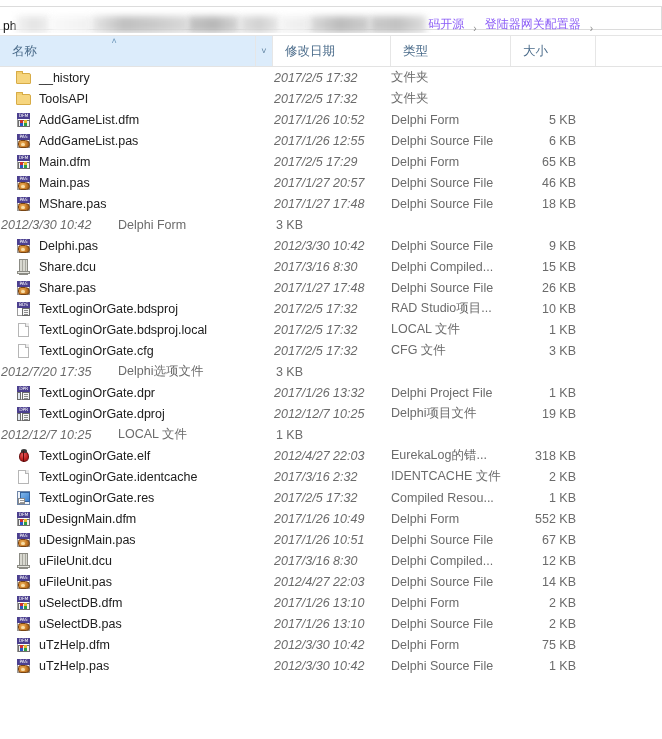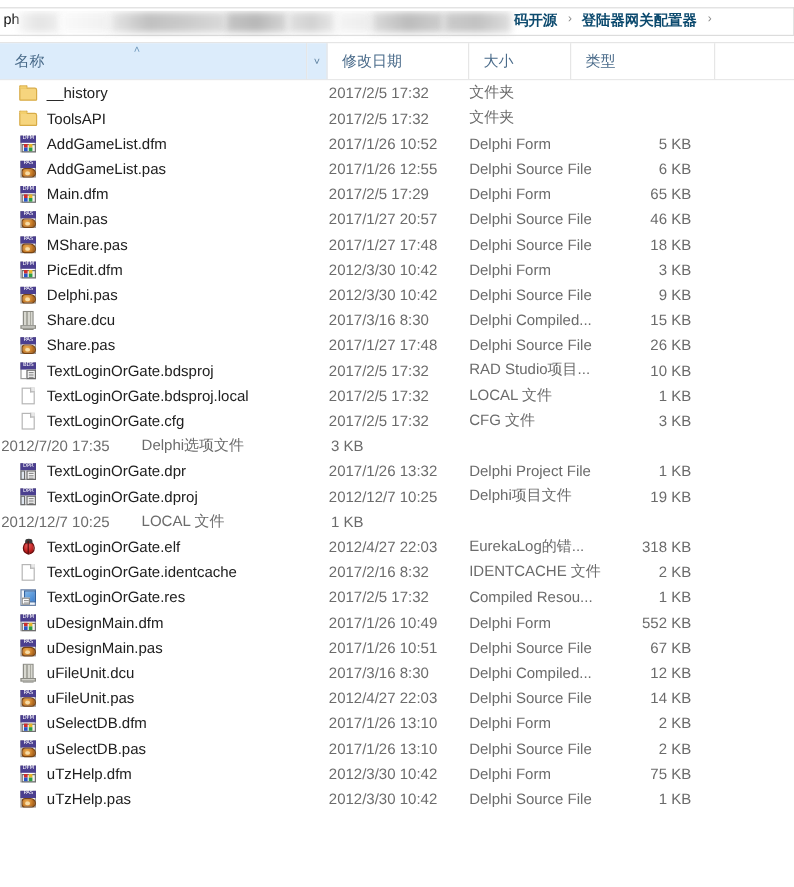--- a/index.html
+++ b/index.html
@@ -33,34 +33,33 @@
     height: 24px;
     border: 1px solid #dcdcdc;
     border-left: none;
     background: #ffffff;
     box-sizing: border-box;
   }
   .crumbs {
     position: relative;
     z-index: 2;
     display: flex;
-    align-items: flex-start;
+    align-items: flex-end;
     height: 24px;
     margin-top: 6px;
     padding-left: 2px;
     font-size: 12px;
     color: #1a1a1a;
     white-space: nowrap;
     overflow: hidden;
   }
   .crumb-text {
     font-size: 12px;
-    color: #0c4a6e;
+    color: #8b5cf6;
     padding: 0 2px;
-    font-weight: bold;
   }
   .crumb-partial {
     font-size: 12px;
     color: #101010;
     padding: 0 0 0 1px;
   }
   .crumb-sep {
     color: #8a8a8a;
     font-size: 10px;
     padding: 0 6px 0 7px;
@@ -153,20 +152,21 @@
     display: flex;
     align-items: center;
     padding-left: 16px;
     color: #1a1a1a;
   }
   .cell-name .fname { margin-left: 7px; color:#202020; }
   .cell-date {
     width: 118px;
     color: #6b6b6b;
     padding-left: 1px;
+    font-style: italic;
   }
   .cell-type {
     width: 120px;
     color: #6b6b6b;
   }
   .cell-size {
     width: 70px;
     color: #6b6b6b;
     text-align: right;
     padding-right: 5px;
@@ -420,25 +420,25 @@
   <div class="col col-name sorted">
     <span class="sort-caret">˄</span>
     <span>名称</span>
   </div>
   <div class="col col-drop sorted">
     <span class="chev">˅</span>
   </div>
   <div class="col col-date">
     <span>修改日期</span>
   </div>
+  <div class="col col-type">
+    <span>类型</span>
+  </div>
   <div class="col col-size">
     <span>大小</span>
-  </div>
-  <div class="col col-type">
-    <span>类型</span>
   </div>
   <div class="col col-rest"></div>
 </div>
 
 <div id="file-list">
     <div class="row">
       <div class="cell cell-name">
         <span class="ico ico-folder"></span>
         <span class="fname">__history</span>
       </div>
@@ -524,270 +524,257 @@
           <span class="doc-tag">PAS</span>
           <span class="pas-blob"></span>
         </span>
         <span class="fname">MShare.pas</span>
       </div>
       <div class="cell cell-date">2017/1/27 17:48</div>
       <div class="cell cell-type">Delphi Source File</div>
       <div class="cell cell-size">18 KB</div>
     </div>
     <div class="row">
+      <div class="cell cell-date">2012/3/30 10:42</div>
+      <div class="cell cell-type">Delphi Form</div>
+      <div class="cell cell-size">3 KB</div>
+    </div>
+    <div class="row">
+      <div class="cell cell-name">
+        <span class="ico">
+          <span class="doc-body"></span>
+          <span class="doc-tag">PAS</span>
+          <span class="pas-blob"></span>
+        </span>
+        <span class="fname">Delphi.pas</span>
+      </div>
+      <div class="cell cell-date">2012/3/30 10:42</div>
+      <div class="cell cell-type">Delphi Source File</div>
+      <div class="cell cell-size">9 KB</div>
+    </div>
+    <div class="row">
+      <div class="cell cell-name">
+        <span class="ico ico-dcu"></span>
+        <span class="fname">Share.dcu</span>
+      </div>
+      <div class="cell cell-date">2017/3/16 8:30</div>
+      <div class="cell cell-type">Delphi Compiled...</div>
+      <div class="cell cell-size">15 KB</div>
+    </div>
+    <div class="row">
+      <div class="cell cell-name">
+        <span class="ico">
+          <span class="doc-body"></span>
+          <span class="doc-tag">PAS</span>
+          <span class="pas-blob"></span>
+        </span>
+        <span class="fname">Share.pas</span>
+      </div>
+      <div class="cell cell-date">2017/1/27 17:48</div>
+      <div class="cell cell-type">Delphi Source File</div>
+      <div class="cell cell-size">26 KB</div>
+    </div>
+    <div class="row">
+      <div class="cell cell-name">
+        <span class="ico">
+          <span class="doc-body"></span>
+          <span class="doc-tag">BDS</span>
+          <span class="dpr-stack"></span>
+        </span>
+        <span class="fname">TextLoginOrGate.bdsproj</span>
+      </div>
+      <div class="cell cell-date">2017/2/5 17:32</div>
+      <div class="cell cell-type">RAD Studio项目...</div>
+      <div class="cell cell-size">10 KB</div>
+    </div>
+    <div class="row">
+      <div class="cell cell-name">
+        <span class="ico ico-page"></span>
+        <span class="fname">TextLoginOrGate.bdsproj.local</span>
+      </div>
+      <div class="cell cell-date">2017/2/5 17:32</div>
+      <div class="cell cell-type">LOCAL 文件</div>
+      <div class="cell cell-size">1 KB</div>
+    </div>
+    <div class="row">
+      <div class="cell cell-name">
+        <span class="ico ico-page"></span>
+        <span class="fname">TextLoginOrGate.cfg</span>
+      </div>
+      <div class="cell cell-date">2017/2/5 17:32</div>
+      <div class="cell cell-type">CFG 文件</div>
+      <div class="cell cell-size">3 KB</div>
+    </div>
+    <div class="row">
+      <div class="cell cell-date">2012/7/20 17:35</div>
+      <div class="cell cell-type">Delphi选项文件</div>
+      <div class="cell cell-size">3 KB</div>
+    </div>
+    <div class="row">
+      <div class="cell cell-name">
+        <span class="ico">
+          <span class="doc-body"></span>
+          <span class="doc-tag">DPR</span>
+          <span class="dpr-side"></span>
+          <span class="dpr-stack"></span>
+        </span>
+        <span class="fname">TextLoginOrGate.dpr</span>
+      </div>
+      <div class="cell cell-date">2017/1/26 13:32</div>
+      <div class="cell cell-type">Delphi Project File</div>
+      <div class="cell cell-size">1 KB</div>
+    </div>
+    <div class="row">
+      <div class="cell cell-name">
+        <span class="ico">
+          <span class="doc-body"></span>
+          <span class="doc-tag">DPR</span>
+          <span class="dpr-side"></span>
+          <span class="dpr-stack"></span>
+        </span>
+        <span class="fname">TextLoginOrGate.dproj</span>
+      </div>
+      <div class="cell cell-date">2012/12/7 10:25</div>
+      <div class="cell cell-type">Delphi项目文件</div>
+      <div class="cell cell-size">19 KB</div>
+    </div>
+    <div class="row">
+      <div class="cell cell-date">2012/12/7 10:25</div>
+      <div class="cell cell-type">LOCAL 文件</div>
+      <div class="cell cell-size">1 KB</div>
+    </div>
+    <div class="row">
+      <div class="cell cell-name">
+        <span class="ico ico-bug">
+          <span class="bug-head"></span>
+        </span>
+        <span class="fname">TextLoginOrGate.elf</span>
+      </div>
+      <div class="cell cell-date">2012/4/27 22:03</div>
+      <div class="cell cell-type">EurekaLog的错...</div>
+      <div class="cell cell-size">318 KB</div>
+    </div>
+    <div class="row">
+      <div class="cell cell-name">
+        <span class="ico ico-page"></span>
+        <span class="fname">TextLoginOrGate.identcache</span>
+      </div>
+      <div class="cell cell-date">2017/3/16 2:32</div>
+      <div class="cell cell-type">IDENTCACHE 文件</div>
+      <div class="cell cell-size">2 KB</div>
+    </div>
+    <div class="row">
+      <div class="cell cell-name">
+        <span class="ico ico-res">
+          <span class="doc-body"></span>
+          <span class="res-blue"></span>
+          <span class="res-lines"></span>
+        </span>
+        <span class="fname">TextLoginOrGate.res</span>
+      </div>
+      <div class="cell cell-date">2017/2/5 17:32</div>
+      <div class="cell cell-type">Compiled Resou...</div>
+      <div class="cell cell-size">1 KB</div>
+    </div>
+    <div class="row">
       <div class="cell cell-name">
         <span class="ico">
           <span class="doc-body"></span>
           <span class="doc-tag">DFM</span>
           <span class="dfm-form">
             <i class="r"></i>
             <i class="y"></i>
             <i class="b"></i>
             <i class="g"></i>
           </span>
         </span>
-        <span class="fname">PicEdit.dfm</span>
-      </div>
-      <div class="cell cell-date">2012/3/30 10:42</div>
+        <span class="fname">uDesignMain.dfm</span>
+      </div>
+      <div class="cell cell-date">2017/1/26 10:49</div>
       <div class="cell cell-type">Delphi Form</div>
-      <div class="cell cell-size">3 KB</div>
-    </div>
-    <div class="row">
-      <div class="cell cell-name">
-        <span class="ico">
-          <span class="doc-body"></span>
-          <span class="doc-tag">PAS</span>
-          <span class="pas-blob"></span>
-        </span>
-        <span class="fname">Delphi.pas</span>
-      </div>
-      <div class="cell cell-date">2012/3/30 10:42</div>
-      <div class="cell cell-type">Delphi Source File</div>
-      <div class="cell cell-size">9 KB</div>
+      <div class="cell cell-size">552 KB</div>
+    </div>
+    <div class="row">
+      <div class="cell cell-name">
+        <span class="ico">
+          <span class="doc-body"></span>
+          <span class="doc-tag">PAS</span>
+          <span class="pas-blob"></span>
+        </span>
+        <span class="fname">uDesignMain.pas</span>
+      </div>
+      <div class="cell cell-date">2017/1/26 10:51</div>
+      <div class="cell cell-type">Delphi Source File</div>
+      <div class="cell cell-size">67 KB</div>
     </div>
     <div class="row">
       <div class="cell cell-name">
         <span class="ico ico-dcu"></span>
-        <span class="fname">Share.dcu</span>
+        <span class="fname">uFileUnit.dcu</span>
       </div>
       <div class="cell cell-date">2017/3/16 8:30</div>
       <div class="cell cell-type">Delphi Compiled...</div>
-      <div class="cell cell-size">15 KB</div>
-    </div>
-    <div class="row">
-      <div class="cell cell-name">
-        <span class="ico">
-          <span class="doc-body"></span>
-          <span class="doc-tag">PAS</span>
-          <span class="pas-blob"></span>
-        </span>
-        <span class="fname">Share.pas</span>
-      </div>
-      <div class="cell cell-date">2017/1/27 17:48</div>
-      <div class="cell cell-type">Delphi Source File</div>
-      <div class="cell cell-size">26 KB</div>
-    </div>
-    <div class="row">
-      <div class="cell cell-name">
-        <span class="ico">
-          <span class="doc-body"></span>
-          <span class="doc-tag">BDS</span>
-          <span class="dpr-stack"></span>
-        </span>
-        <span class="fname">TextLoginOrGate.bdsproj</span>
-      </div>
-      <div class="cell cell-date">2017/2/5 17:32</div>
-      <div class="cell cell-type">RAD Studio项目...</div>
-      <div class="cell cell-size">10 KB</div>
-    </div>
-    <div class="row">
-      <div class="cell cell-name">
-        <span class="ico ico-page"></span>
-        <span class="fname">TextLoginOrGate.bdsproj.local</span>
-      </div>
-      <div class="cell cell-date">2017/2/5 17:32</div>
-      <div class="cell cell-type">LOCAL 文件</div>
-      <div class="cell cell-size">1 KB</div>
-    </div>
-    <div class="row">
-      <div class="cell cell-name">
-        <span class="ico ico-page"></span>
-        <span class="fname">TextLoginOrGate.cfg</span>
-      </div>
-      <div class="cell cell-date">2017/2/5 17:32</div>
-      <div class="cell cell-type">CFG 文件</div>
-      <div class="cell cell-size">3 KB</div>
-    </div>
-    <div class="row">
-      <div class="cell cell-date">2012/7/20 17:35</div>
-      <div class="cell cell-type">Delphi选项文件</div>
-      <div class="cell cell-size">3 KB</div>
-    </div>
-    <div class="row">
-      <div class="cell cell-name">
-        <span class="ico">
-          <span class="doc-body"></span>
-          <span class="doc-tag">DPR</span>
-          <span class="dpr-side"></span>
-          <span class="dpr-stack"></span>
-        </span>
-        <span class="fname">TextLoginOrGate.dpr</span>
-      </div>
-      <div class="cell cell-date">2017/1/26 13:32</div>
-      <div class="cell cell-type">Delphi Project File</div>
-      <div class="cell cell-size">1 KB</div>
-    </div>
-    <div class="row">
-      <div class="cell cell-name">
-        <span class="ico">
-          <span class="doc-body"></span>
-          <span class="doc-tag">DPR</span>
-          <span class="dpr-side"></span>
-          <span class="dpr-stack"></span>
-        </span>
-        <span class="fname">TextLoginOrGate.dproj</span>
-      </div>
-      <div class="cell cell-date">2012/12/7 10:25</div>
-      <div class="cell cell-type">Delphi项目文件</div>
-      <div class="cell cell-size">19 KB</div>
-    </div>
-    <div class="row">
-      <div class="cell cell-date">2012/12/7 10:25</div>
-      <div class="cell cell-type">LOCAL 文件</div>
-      <div class="cell cell-size">1 KB</div>
-    </div>
-    <div class="row">
-      <div class="cell cell-name">
-        <span class="ico ico-bug">
-          <span class="bug-head"></span>
-        </span>
-        <span class="fname">TextLoginOrGate.elf</span>
+      <div class="cell cell-size">12 KB</div>
+    </div>
+    <div class="row">
+      <div class="cell cell-name">
+        <span class="ico">
+          <span class="doc-body"></span>
+          <span class="doc-tag">PAS</span>
+          <span class="pas-blob"></span>
+        </span>
+        <span class="fname">uFileUnit.pas</span>
       </div>
       <div class="cell cell-date">2012/4/27 22:03</div>
-      <div class="cell cell-type">EurekaLog的错...</div>
-      <div class="cell cell-size">318 KB</div>
-    </div>
-    <div class="row">
-      <div class="cell cell-name">
-        <span class="ico ico-page"></span>
-        <span class="fname">TextLoginOrGate.identcache</span>
-      </div>
-      <div class="cell cell-date">2017/2/16 8:32</div>
-      <div class="cell cell-type">IDENTCACHE 文件</div>
-      <div class="cell cell-size">2 KB</div>
-    </div>
-    <div class="row">
-      <div class="cell cell-name">
-        <span class="ico ico-res">
-          <span class="doc-body"></span>
-          <span class="res-blue"></span>
-          <span class="res-lines"></span>
-        </span>
-        <span class="fname">TextLoginOrGate.res</span>
-      </div>
-      <div class="cell cell-date">2017/2/5 17:32</div>
-      <div class="cell cell-type">Compiled Resou...</div>
-      <div class="cell cell-size">1 KB</div>
+      <div class="cell cell-type">Delphi Source File</div>
+      <div class="cell cell-size">14 KB</div>
     </div>
     <div class="row">
       <div class="cell cell-name">
         <span class="ico">
           <span class="doc-body"></span>
           <span class="doc-tag">DFM</span>
           <span class="dfm-form">
             <i class="r"></i>
             <i class="y"></i>
             <i class="b"></i>
             <i class="g"></i>
           </span>
         </span>
-        <span class="fname">uDesignMain.dfm</span>
-      </div>
-      <div class="cell cell-date">2017/1/26 10:49</div>
+        <span class="fname">uSelectDB.dfm</span>
+      </div>
+      <div class="cell cell-date">2017/1/26 13:10</div>
       <div class="cell cell-type">Delphi Form</div>
-      <div class="cell cell-size">552 KB</div>
-    </div>
-    <div class="row">
-      <div class="cell cell-name">
-        <span class="ico">
-          <span class="doc-body"></span>
-          <span class="doc-tag">PAS</span>
-          <span class="pas-blob"></span>
-        </span>
-        <span class="fname">uDesignMain.pas</span>
-      </div>
-      <div class="cell cell-date">2017/1/26 10:51</div>
-      <div class="cell cell-type">Delphi Source File</div>
-      <div class="cell cell-size">67 KB</div>
-    </div>
-    <div class="row">
-      <div class="cell cell-name">
-        <span class="ico ico-dcu"></span>
-        <span class="fname">uFileUnit.dcu</span>
-      </div>
-      <div class="cell cell-date">2017/3/16 8:30</div>
-      <div class="cell cell-type">Delphi Compiled...</div>
-      <div class="cell cell-size">12 KB</div>
-    </div>
-    <div class="row">
-      <div class="cell cell-name">
-        <span class="ico">
-          <span class="doc-body"></span>
-          <span class="doc-tag">PAS</span>
-          <span class="pas-blob"></span>
-        </span>
-        <span class="fname">uFileUnit.pas</span>
-      </div>
-      <div class="cell cell-date">2012/4/27 22:03</div>
-      <div class="cell cell-type">Delphi Source File</div>
-      <div class="cell cell-size">14 KB</div>
+      <div class="cell cell-size">2 KB</div>
+    </div>
+    <div class="row">
+      <div class="cell cell-name">
+        <span class="ico">
+          <span class="doc-body"></span>
+          <span class="doc-tag">PAS</span>
+          <span class="pas-blob"></span>
+        </span>
+        <span class="fname">uSelectDB.pas</span>
+      </div>
+      <div class="cell cell-date">2017/1/26 13:10</div>
+      <div class="cell cell-type">Delphi Source File</div>
+      <div class="cell cell-size">2 KB</div>
     </div>
     <div class="row">
       <div class="cell cell-name">
         <span class="ico">
           <span class="doc-body"></span>
           <span class="doc-tag">DFM</span>
           <span class="dfm-form">
             <i class="r"></i>
             <i class="y"></i>
             <i class="b"></i>
             <i class="g"></i>
           </span>
         </span>
-        <span class="fname">uSelectDB.dfm</span>
-      </div>
-      <div class="cell cell-date">2017/1/26 13:10</div>
-      <div class="cell cell-type">Delphi Form</div>
-      <div class="cell cell-size">2 KB</div>
-    </div>
-    <div class="row">
-      <div class="cell cell-name">
-        <span class="ico">
-          <span class="doc-body"></span>
-          <span class="doc-tag">PAS</span>
-          <span class="pas-blob"></span>
-        </span>
-        <span class="fname">uSelectDB.pas</span>
-      </div>
-      <div class="cell cell-date">2017/1/26 13:10</div>
-      <div class="cell cell-type">Delphi Source File</div>
-      <div class="cell cell-size">2 KB</div>
-    </div>
-    <div class="row">
-      <div class="cell cell-name">
-        <span class="ico">
-          <span class="doc-body"></span>
-          <span class="doc-tag">DFM</span>
-          <span class="dfm-form">
-            <i class="r"></i>
-            <i class="y"></i>
-            <i class="b"></i>
-            <i class="g"></i>
-          </span>
-        </span>
         <span class="fname">uTzHelp.dfm</span>
       </div>
       <div class="cell cell-date">2012/3/30 10:42</div>
       <div class="cell cell-type">Delphi Form</div>
       <div class="cell cell-size">75 KB</div>
     </div>
     <div class="row">
       <div class="cell cell-name">
         <span class="ico">
           <span class="doc-body"></span>

